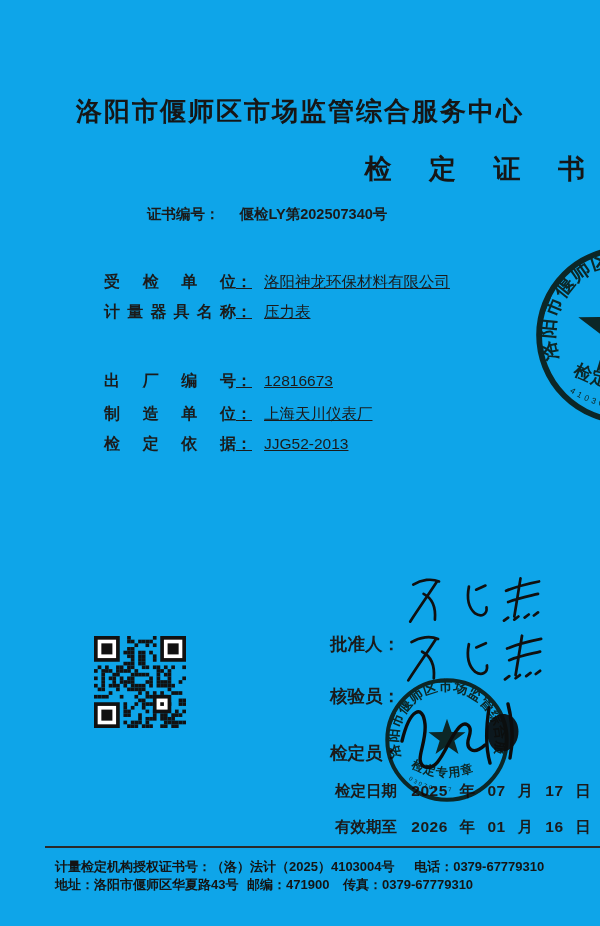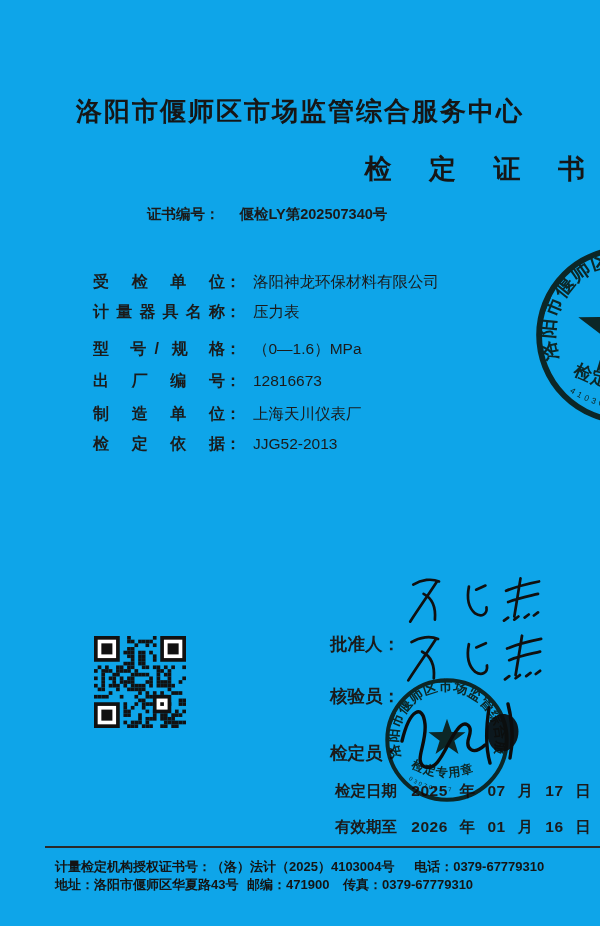--- a/index.html
+++ b/index.html
@@ -8,21 +8,21 @@
     overflow:hidden;color:#1b1b1b;
     font-family:"Liberation Sans","DejaVu Sans",sans-serif;
   }
   .abs{position:absolute;white-space:nowrap;}
   
   .org-title{left:0;right:0;top:94px;text-align:center;font-size:26px;font-weight:bold;letter-spacing:2px;color:#161616;}
   .doc-title{left:4px;right:0;top:151px;text-align:right;font-size:27px;font-weight:bold;letter-spacing:15px;color:#161616;}
   .cert-row{left:147px;top:205px;font-size:14.5px;font-weight:bold;}
   .cert-row .val{margin-left:16px;}
   
-  .frow{left:93px;font-size:16px;line-height:21px;}
+  .frow{left:104px;font-size:16px;line-height:21px;text-decoration:underline;}
   .flabel{display:inline-block;width:132px;text-align:justify;text-align-last:justify;font-weight:bold;vertical-align:bottom;}
   .fcolon{font-weight:bold;}
   .fvalue{font-size:15.5px;margin-left:12px;}
   
   .srow{left:330px;font-size:17.5px;font-weight:bold;margin-top:38px;}
   .sig-svg{position:absolute;}
   .sig-svg path{stroke:#101010;fill:none;stroke-width:2.6;stroke-linecap:round;stroke-linejoin:round;}
   .scribble path{stroke:#0c0c0c;fill:none;stroke-width:3.4;stroke-linecap:round;}
   .scribble .blob{fill:#0c0c0c;stroke:none;opacity:.92;}
   
@@ -52,23 +52,20 @@
   <div class="abs cert-row">
     <span>证书编号</span><span>：</span>
     <span class="val">偃检LY第202507340号</span>
   </div>
 
   <div class="abs frow" style="top:271px">
     <span class="flabel">受 检 单 位</span><span class="fcolon">：</span><span class="fvalue">洛阳神龙环保材料有限公司</span>
   </div>
   <div class="abs frow" style="top:301px">
     <span class="flabel">计 量 器 具 名 称</span><span class="fcolon">：</span><span class="fvalue">压力表</span>
-  </div>
-  <div class="abs frow" style="top:338px">
-    <span class="flabel">型 号/ 规 格</span><span class="fcolon">：</span><span class="fvalue">（0—1.6）MPa</span>
   </div>
   <div class="abs frow" style="top:370px">
     <span class="flabel">出 厂 编 号</span><span class="fcolon">：</span><span class="fvalue">12816673</span>
   </div>
   <div class="abs frow" style="top:403px">
     <span class="flabel">制 造 单 位</span><span class="fcolon">：</span><span class="fvalue">上海天川仪表厂</span>
   </div>
   <div class="abs frow" style="top:433px">
     <span class="flabel">检 定 依 据</span><span class="fcolon">：</span><span class="fvalue">JJG52-2013</span>
   </div>

